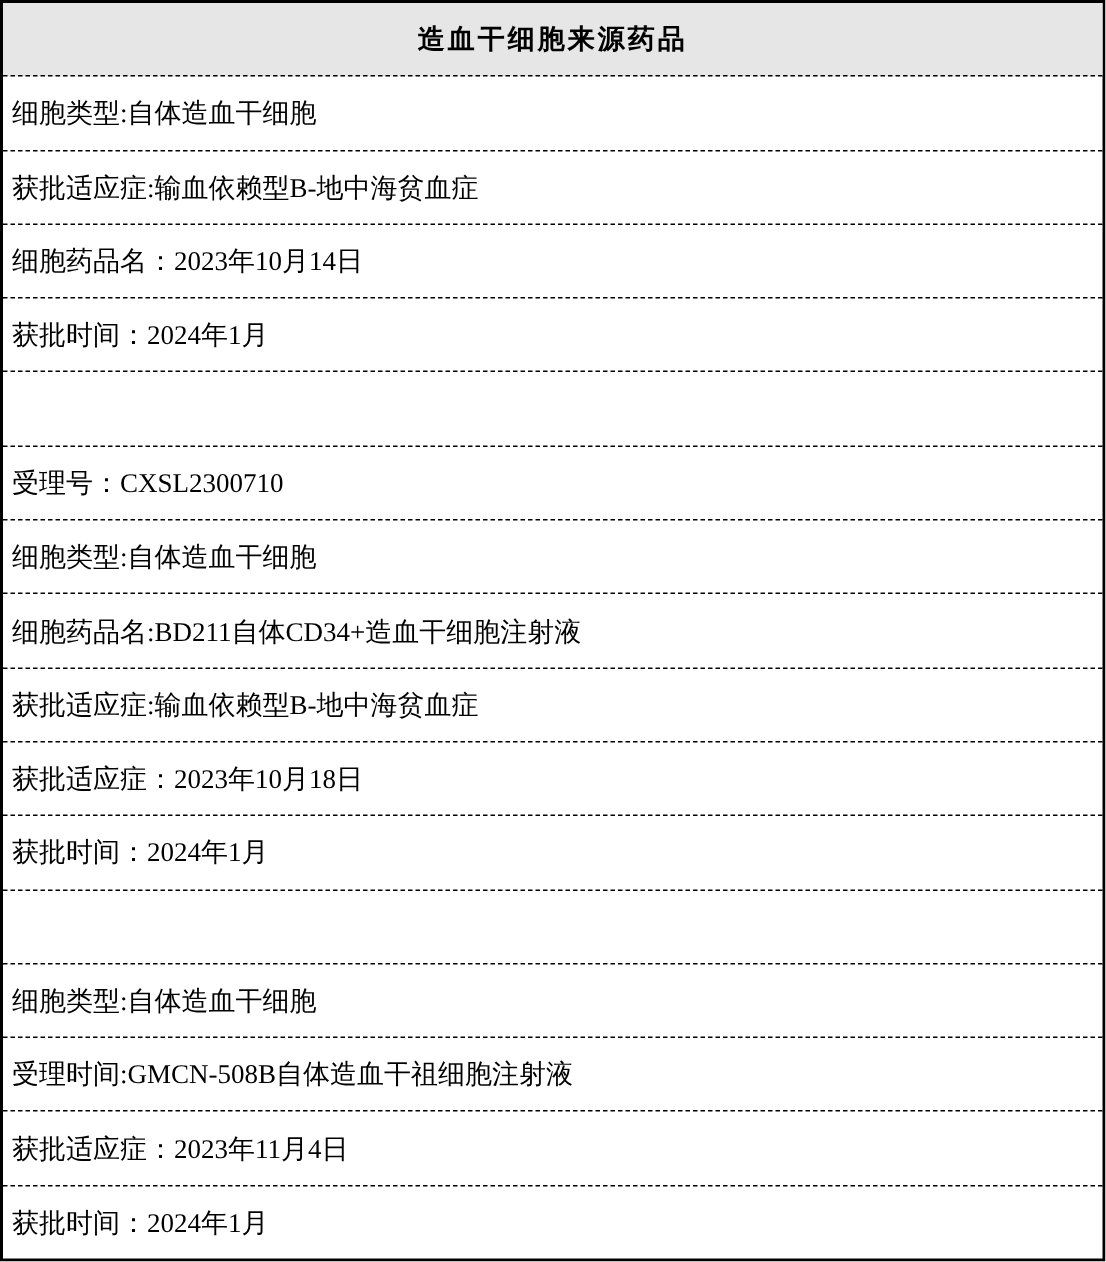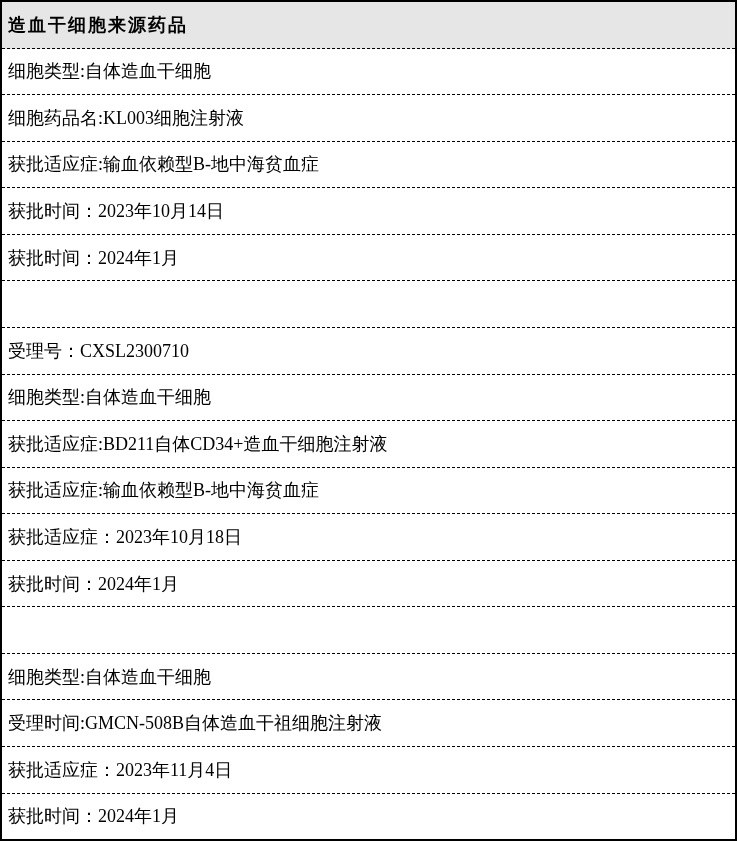--- a/index.html
+++ b/index.html
@@ -27,62 +27,60 @@
     box-sizing: border-box;
     border-bottom: 1px dashed #000000;
     white-space: nowrap;
     overflow: hidden;
   }
   .row:last-child {
     border-bottom: none;
   }
   .row.header-row {
     background: #e6e6e6;
+    justify-content: center;
     font-weight: bold;
     letter-spacing: 2px;
   }
   .row.spacer-row {
     
   }
 </style>
 </head>
 <body>
 
 <div class="doc-table">
 
   <div class="row header-row">
     <span>造血干细胞来源药品</span>
   </div>
 
   <div class="row">
     <span>细胞类型:自体造血干细胞</span>
   </div>
   <div class="row">
-    <span>细胞药品名:KL003细胞注射液</span>
-  </div>
-  <div class="row">
     <span>获批适应症:输血依赖型B-地中海贫血症</span>
   </div>
   <div class="row">
-    <span>获批时间：2023年10月14日</span>
+    <span>细胞药品名：2023年10月14日</span>
   </div>
   <div class="row">
     <span>获批时间：2024年1月</span>
   </div>
 
   <div class="row spacer-row"></div>
 
   <div class="row">
     <span>受理号：CXSL2300710</span>
   </div>
   <div class="row">
     <span>细胞类型:自体造血干细胞</span>
   </div>
   <div class="row">
-    <span>获批适应症:BD211自体CD34+造血干细胞注射液</span>
+    <span>细胞药品名:BD211自体CD34+造血干细胞注射液</span>
   </div>
   <div class="row">
     <span>获批适应症:输血依赖型B-地中海贫血症</span>
   </div>
   <div class="row">
     <span>获批适应症：2023年10月18日</span>
   </div>
   <div class="row">
     <span>获批时间：2024年1月</span>
   </div>

